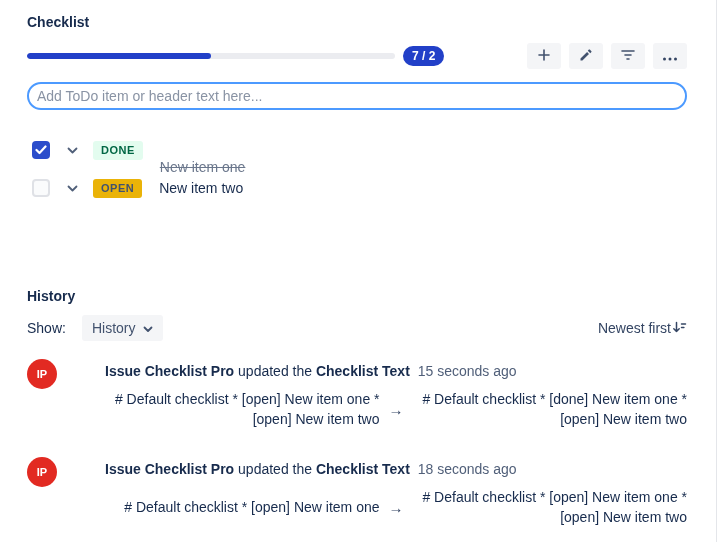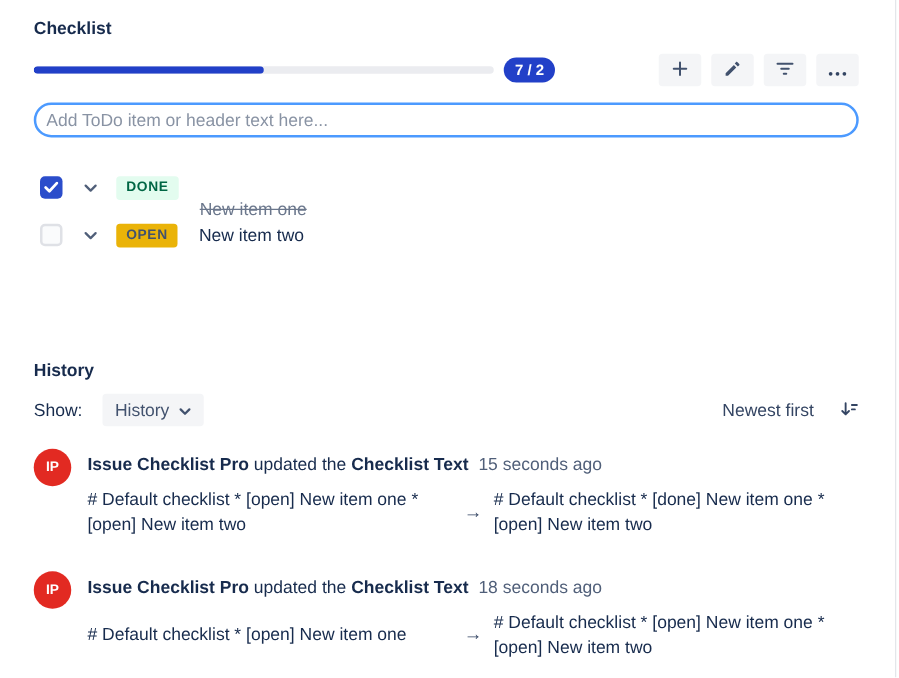--- a/index.html
+++ b/index.html
@@ -57,35 +57,35 @@
   
   .activity-title { margin-top:88px; }
   .show-row { margin-top:10px; display:flex; align-items:center; height:26px; }
   .show-label { color:#172B4D; }
   .history-btn {
     margin-left:16px; background:#F4F5F7; border:none; border-radius:3px; height:26px;
     padding:0 10px; display:flex; align-items:center; gap:8px; font-size:14px;
     font-family:"Liberation Sans", sans-serif; color:#42526E; cursor:pointer;
   }
   .sort-btn {
-    margin-left:auto; background:none; border:none; padding:0; display:flex; align-items:center; gap:21px;
+    margin-left:auto; background:none; border:none; padding:0; display:flex; align-items:center; gap:1px;
     font-size:14px; font-family:"Liberation Sans", sans-serif; color:#344563; cursor:pointer;
   }
 
-  .entry { display:flex; margin-top:18px; }
+  .entry { display:flex; margin-top:18px;gap:35px; }
   .entry + .entry { margin-top:28px; }
   .avatar {
     flex:0 0 30px; width:30px; height:30px; border-radius:50%; background:#E22A22;
     color:#fff; font-size:11px; font-weight:700; display:flex; align-items:center; justify-content:center;
   }
   .entry-body { margin-left:13px; flex:1; min-width:0; }
   .entry-head { line-height:20px; margin-top:2px; white-space:nowrap; }
   .entry-head .strong { font-weight:700; }
   .entry-time { color:#505F79; margin-left:4px; }
-  .diff { display:flex; align-items:center; margin-top:8px; }
+  .diff { display:flex; align-items:center; margin-top:8px;text-align:right; }
   .diff-col { width:300px; line-height:20px; color:#172B4D; }
   .diff-arrow { color:#344563; margin:0 9px; font-size:15px; }
 </style>
 </head>
 <body>
 
 <div class="panel">
 
   <div class="section-title">Checklist</div>
 

